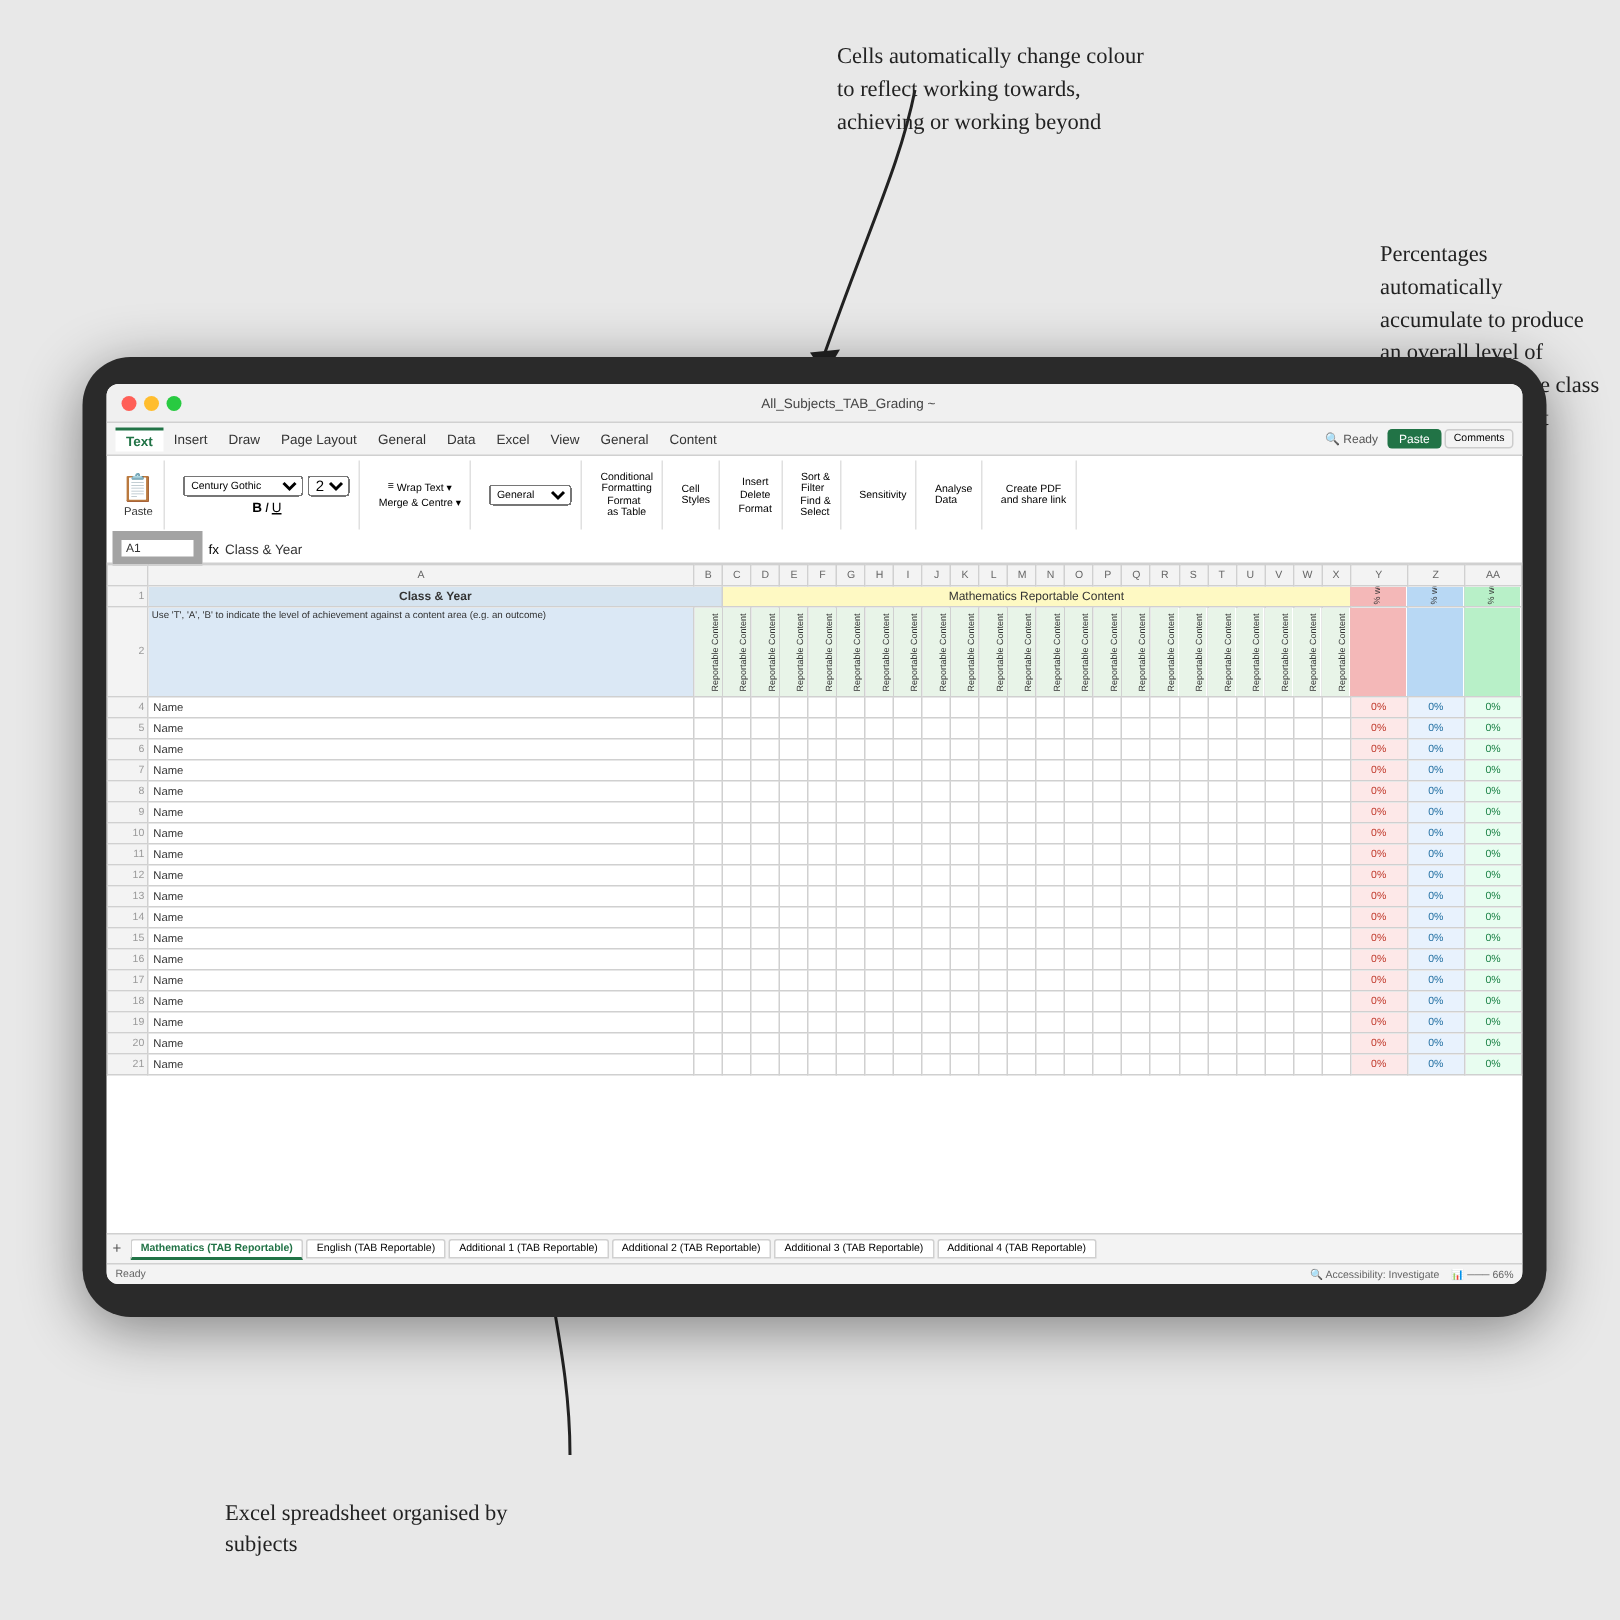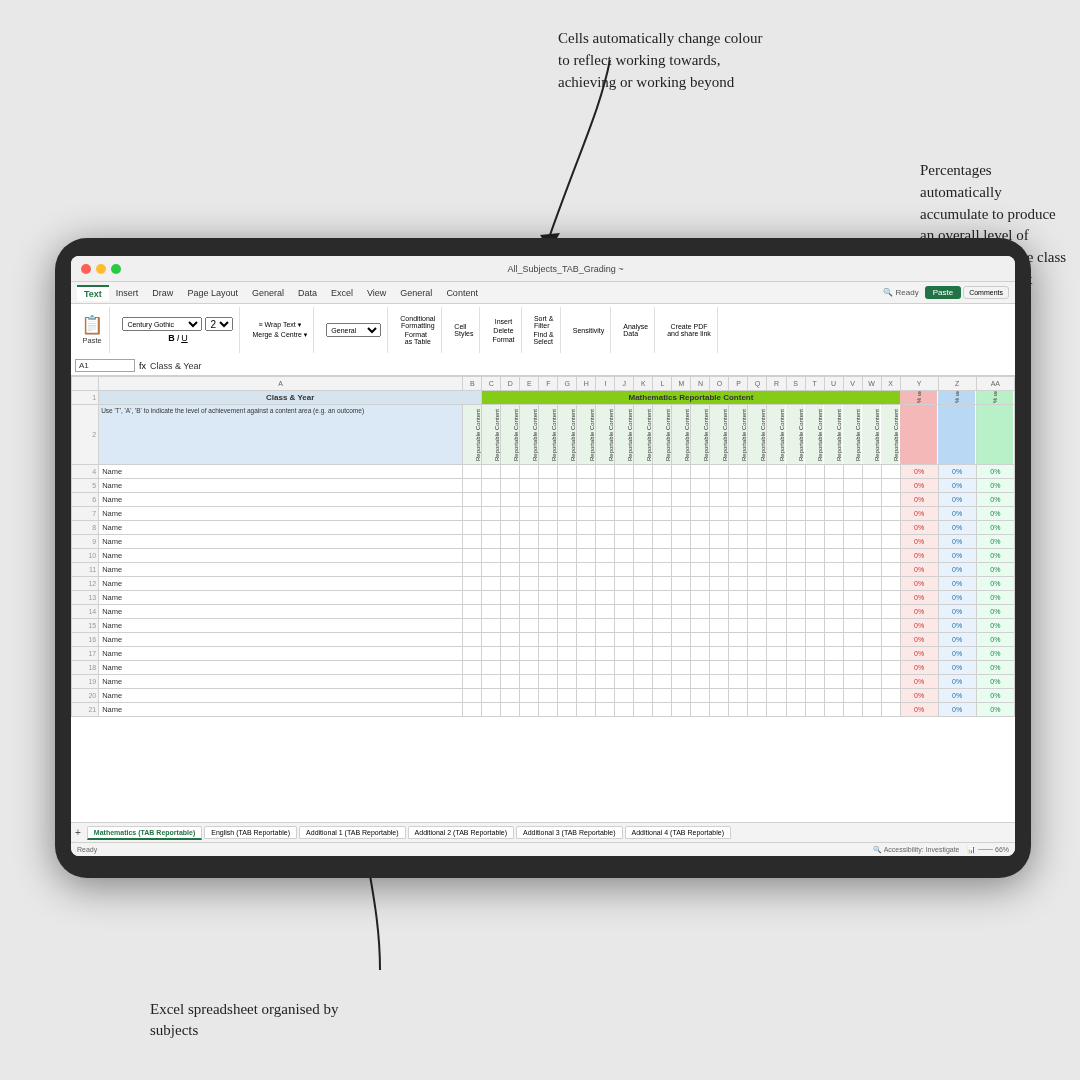--- a/index.html
+++ b/index.html
@@ -125,21 +125,21 @@
       align-items: center;
       height: 20px;
       border-bottom: 1px solid #d0d0d0;
       padding: 0 4px;
       gap: 4px;
       font-size: 9px;
     }
 
     .name-box {
       width: 60px;
-      border: 1px solid #a3a3a3;
+      border: 6px solid #a3a3a3;
       font-size: 8px;
       padding: 1px 3px;
       color: #333;
     }
 
     .formula-text {
       font-size: 9px;
       color: #333;
     }
 
@@ -516,21 +516,21 @@
               <th>W</th>
                 <th>X</th>
               <th>Y</th>
                 <th>Z</th>
               <th>AA</th>
             </tr>
 
             <tr>
               <td class="row-num">1</td>
               <td colspan="2" style="background:#d6e4f0; font-weight:bold; text-align:center; font-size:8px;">Class &amp; Year</td>
-              <td colspan="22" style="background:#84cc16; font-weight:bold; text-align:center; font-size:8px;">Mathematics Reportable Content</td>
+              <td colspan="22" style="background:#fef9c3; font-weight:normal; text-align:center; font-size:8px;">Mathematics Reportable Content</td>
               <td class="pink-header" style="writing-mode:vertical-rl; transform:rotate(180deg); font-size:6px; text-align:center; padding:1px;">% working towards</td>
               <td class="blue-header" style="writing-mode:vertical-rl; transform:rotate(180deg); font-size:6px; text-align:center; padding:1px;">% working at</td>
               <td class="green-header" style="writing-mode:vertical-rl; transform:rotate(180deg); font-size:6px; text-align:center; padding:1px;">% working beyond</td>
             </tr>
 
             <tr>
               <td class="row-num">2</td>
               <td class="instruction-cell" rowspan="2">Use 'T', 'A', 'B' to indicate the level of achievement against a content area (e.g. an outcome)</td>
               <td class="rotated-header">Reportable Content</td>
               <td class="rotated-header">Reportable Content</td>

